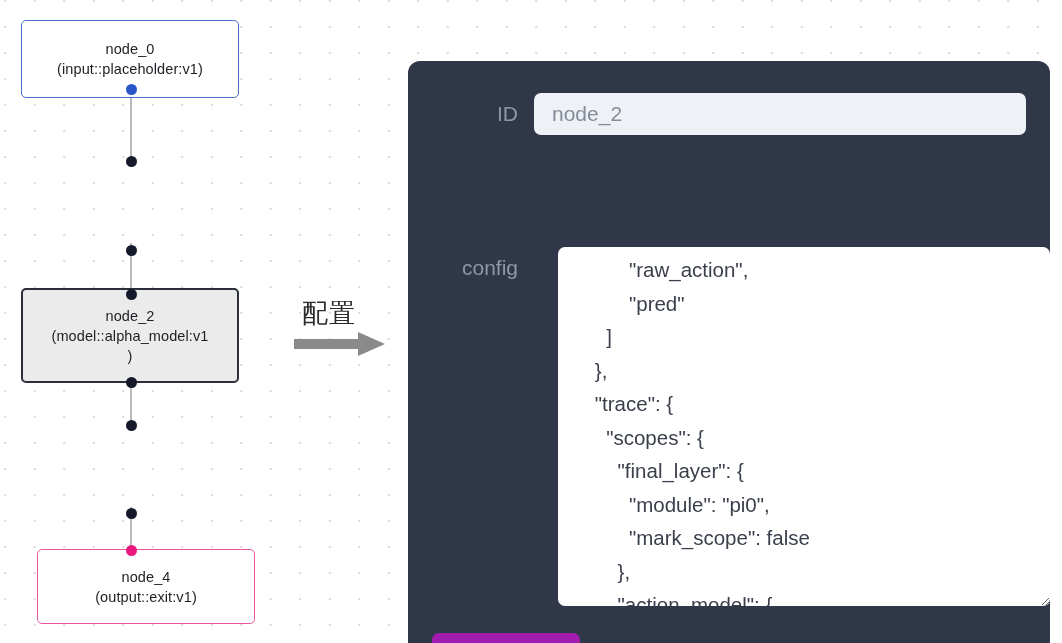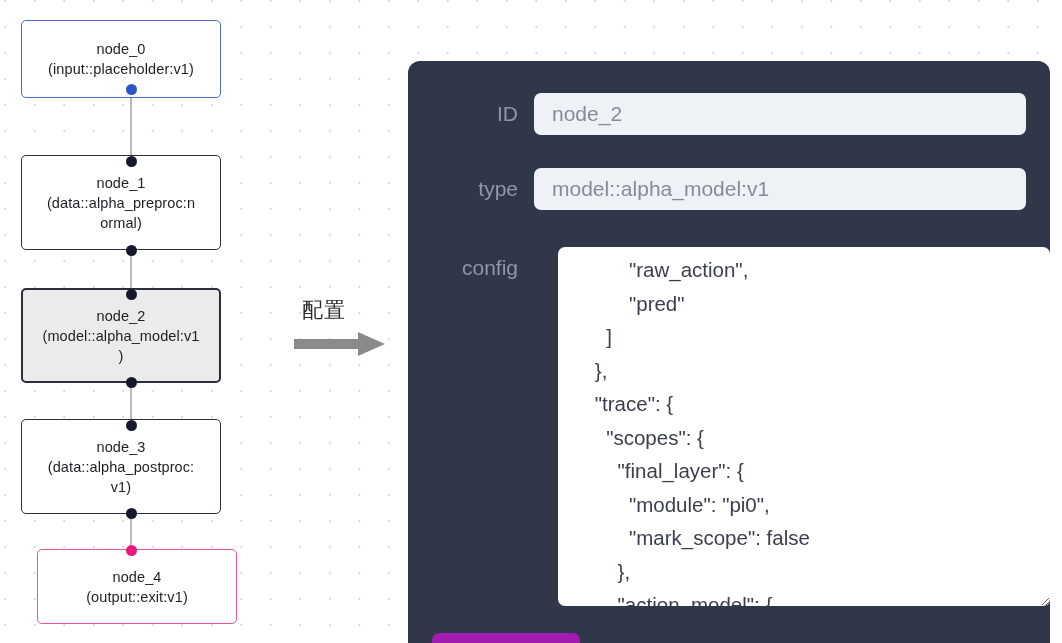--- a/index.html
+++ b/index.html
@@ -28,21 +28,21 @@
     position: absolute;
     left: 0;
     top: 0;
     width: 290px;
     height: 643px;
   }
 
   .node {
     position: absolute;
     box-sizing: border-box;
-    width: 200px;
+    width: 218px;
     left: 21px;
     border: 1.6px solid #2b2f3a;
     border-radius: 5px;
     background: #ffffff;
     color: #1e1e24;
     font-size: 14.5px;
     line-height: 20px;
     text-align: center;
     display: flex;
     flex-direction: column;
@@ -95,21 +95,21 @@
     position: absolute;
     left: 294px;
     top: 296px;
     width: 100px;
     height: 62px;
   }
   #arrow-caption {
     position: absolute;
     left: 8px;
     top: 0px;
-    font-size: 21px;
+    font-size: 26px;
     color: #2b2b2b;
     font-family: "DejaVu Sans", "Liberation Sans", sans-serif;
     letter-spacing: 1px;
     white-space: nowrap;
     text-align: right;
   }
   #arrow-shape { position: absolute; left: 0px; top: 34px; }
 
   
   #panel {
@@ -213,34 +213,24 @@
 
     <div class="edge e0"></div>
     <div class="edge e1"></div>
     <div class="edge e2"></div>
     <div class="edge e3"></div>
 
     <div class="node n0">
       <span class="nlabel">node_0
 (input::placeholder:v1)</span>
     </div>
-    <div class="node n1">
-      <span class="nlabel">node_1
-(data::alpha_preproc:n
-ormal)</span>
-    </div>
     <div class="node n2">
       <span class="nlabel">node_2
 (model::alpha_model:v1
 )</span>
-    </div>
-    <div class="node n3">
-      <span class="nlabel">node_3
-(data::alpha_postproc:
-v1)</span>
     </div>
     <div class="node n4">
       <span class="nlabel">node_4
 (output::exit:v1)</span>
     </div>
 
     <div class="port blue p0"></div>
     <div class="port p1"></div>
     <div class="port p2"></div>
     <div class="port p3"></div>
@@ -257,24 +247,20 @@
     </svg>
   </div>
 
   <div id="panel">
 
     <div class="field-row" id="row-id">
       <div class="field-label">ID</div>
       <input class="text-input" id="id-input" type="text" value="node_2" style="">
     </div>
 
-    <div class="field-row" id="row-type">
-      <div class="field-label">type</div>
-      <input class="text-input" id="type-input" type="text" value="model::alpha_model:v1" style="">
-    </div>
 
     <div class="field-row" id="row-config">
       <div class="field-label">config</div>
       <textarea id="config-textarea" style="">          "raw_action",
           "pred"
       ]
     },
     "trace": {
       "scopes": {
         "final_layer": {

